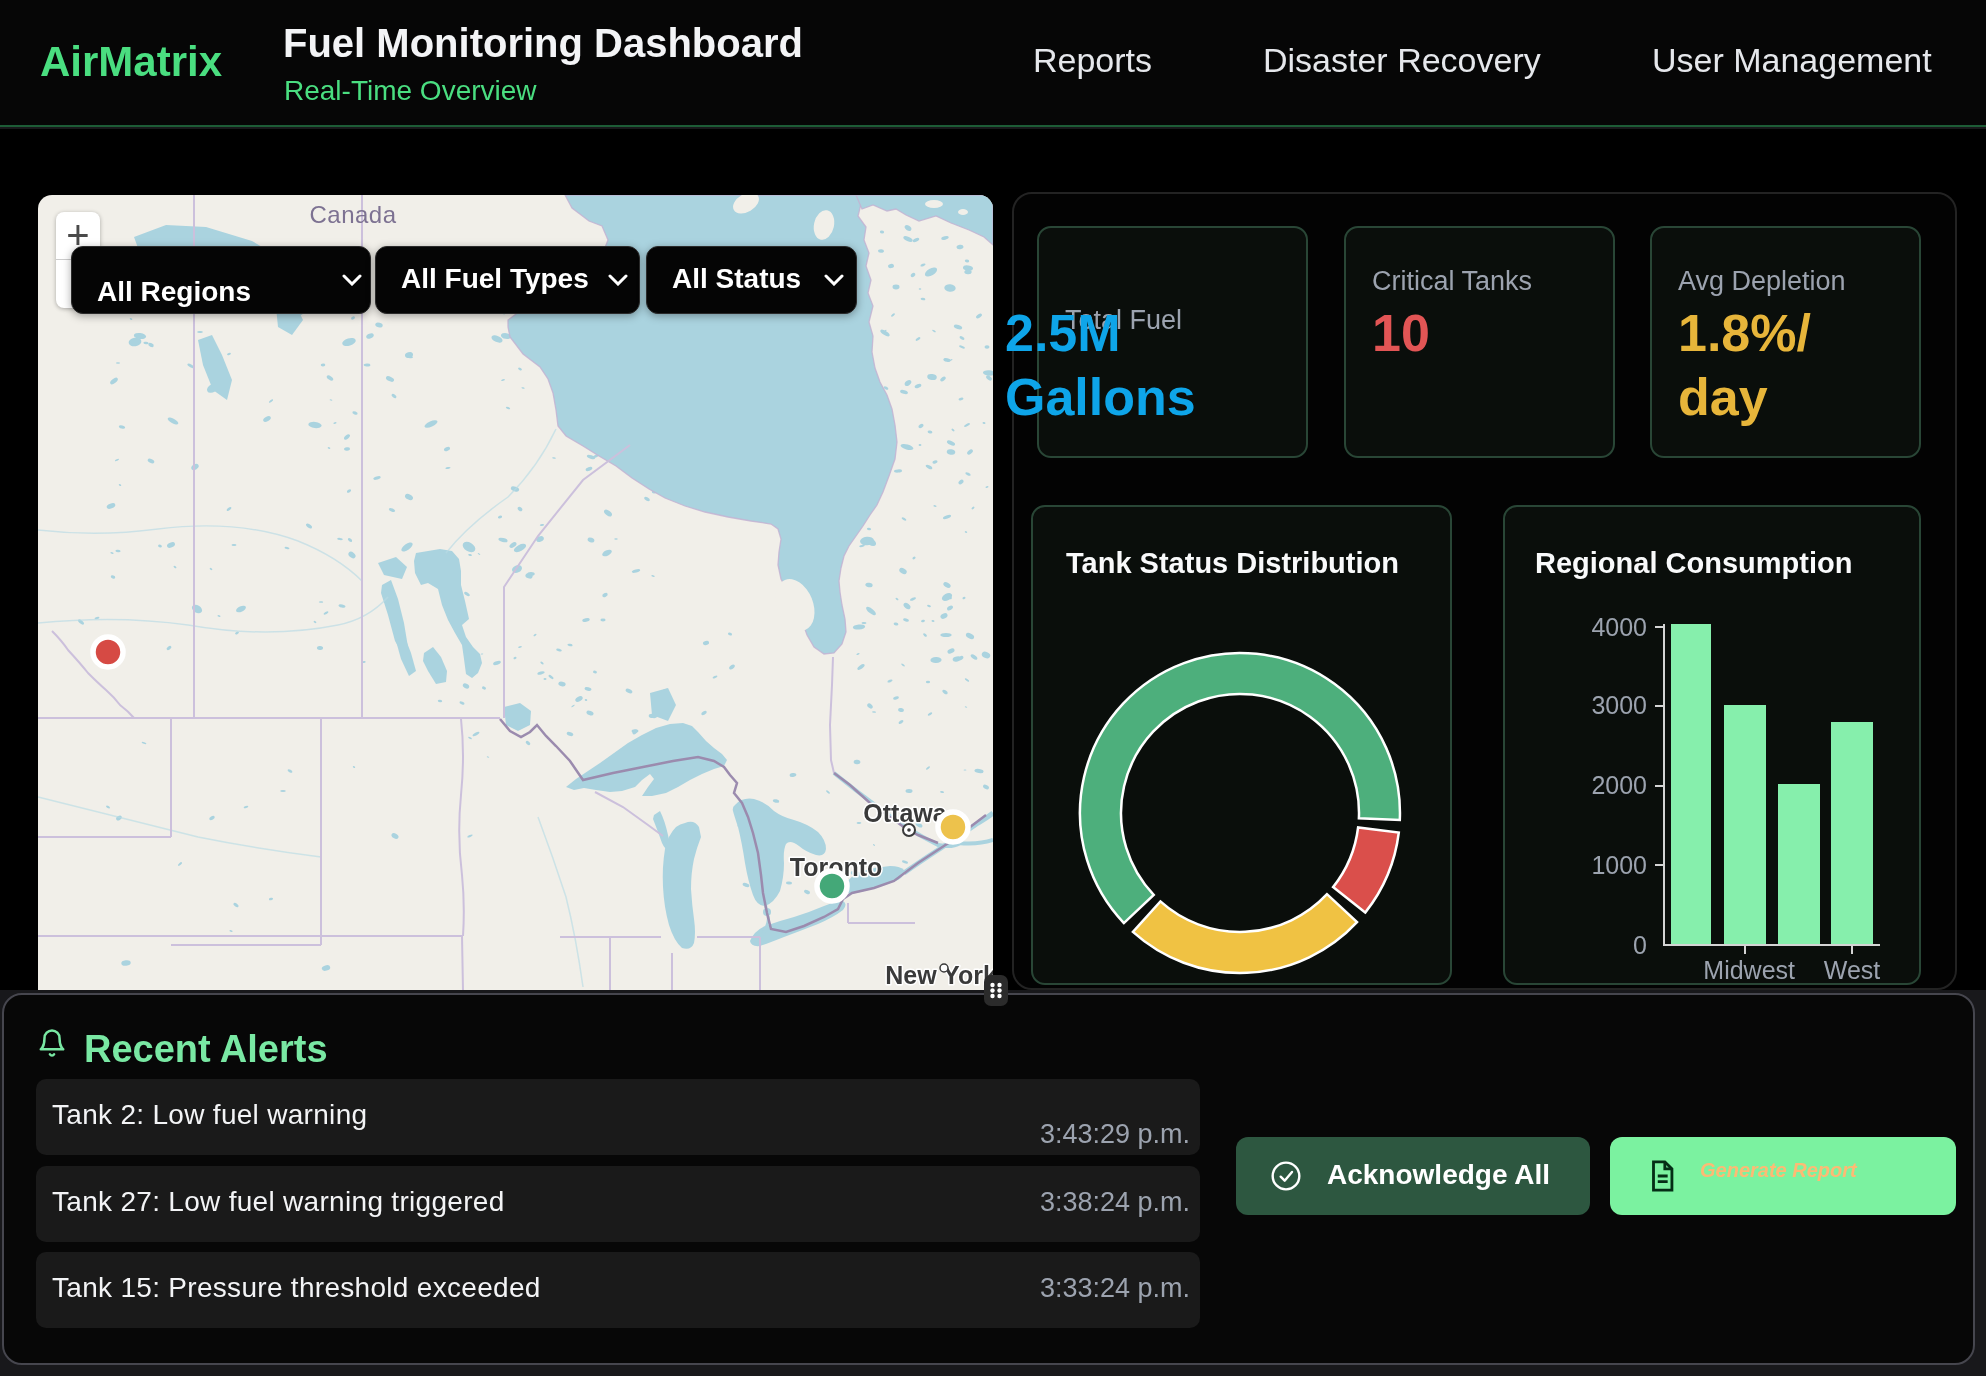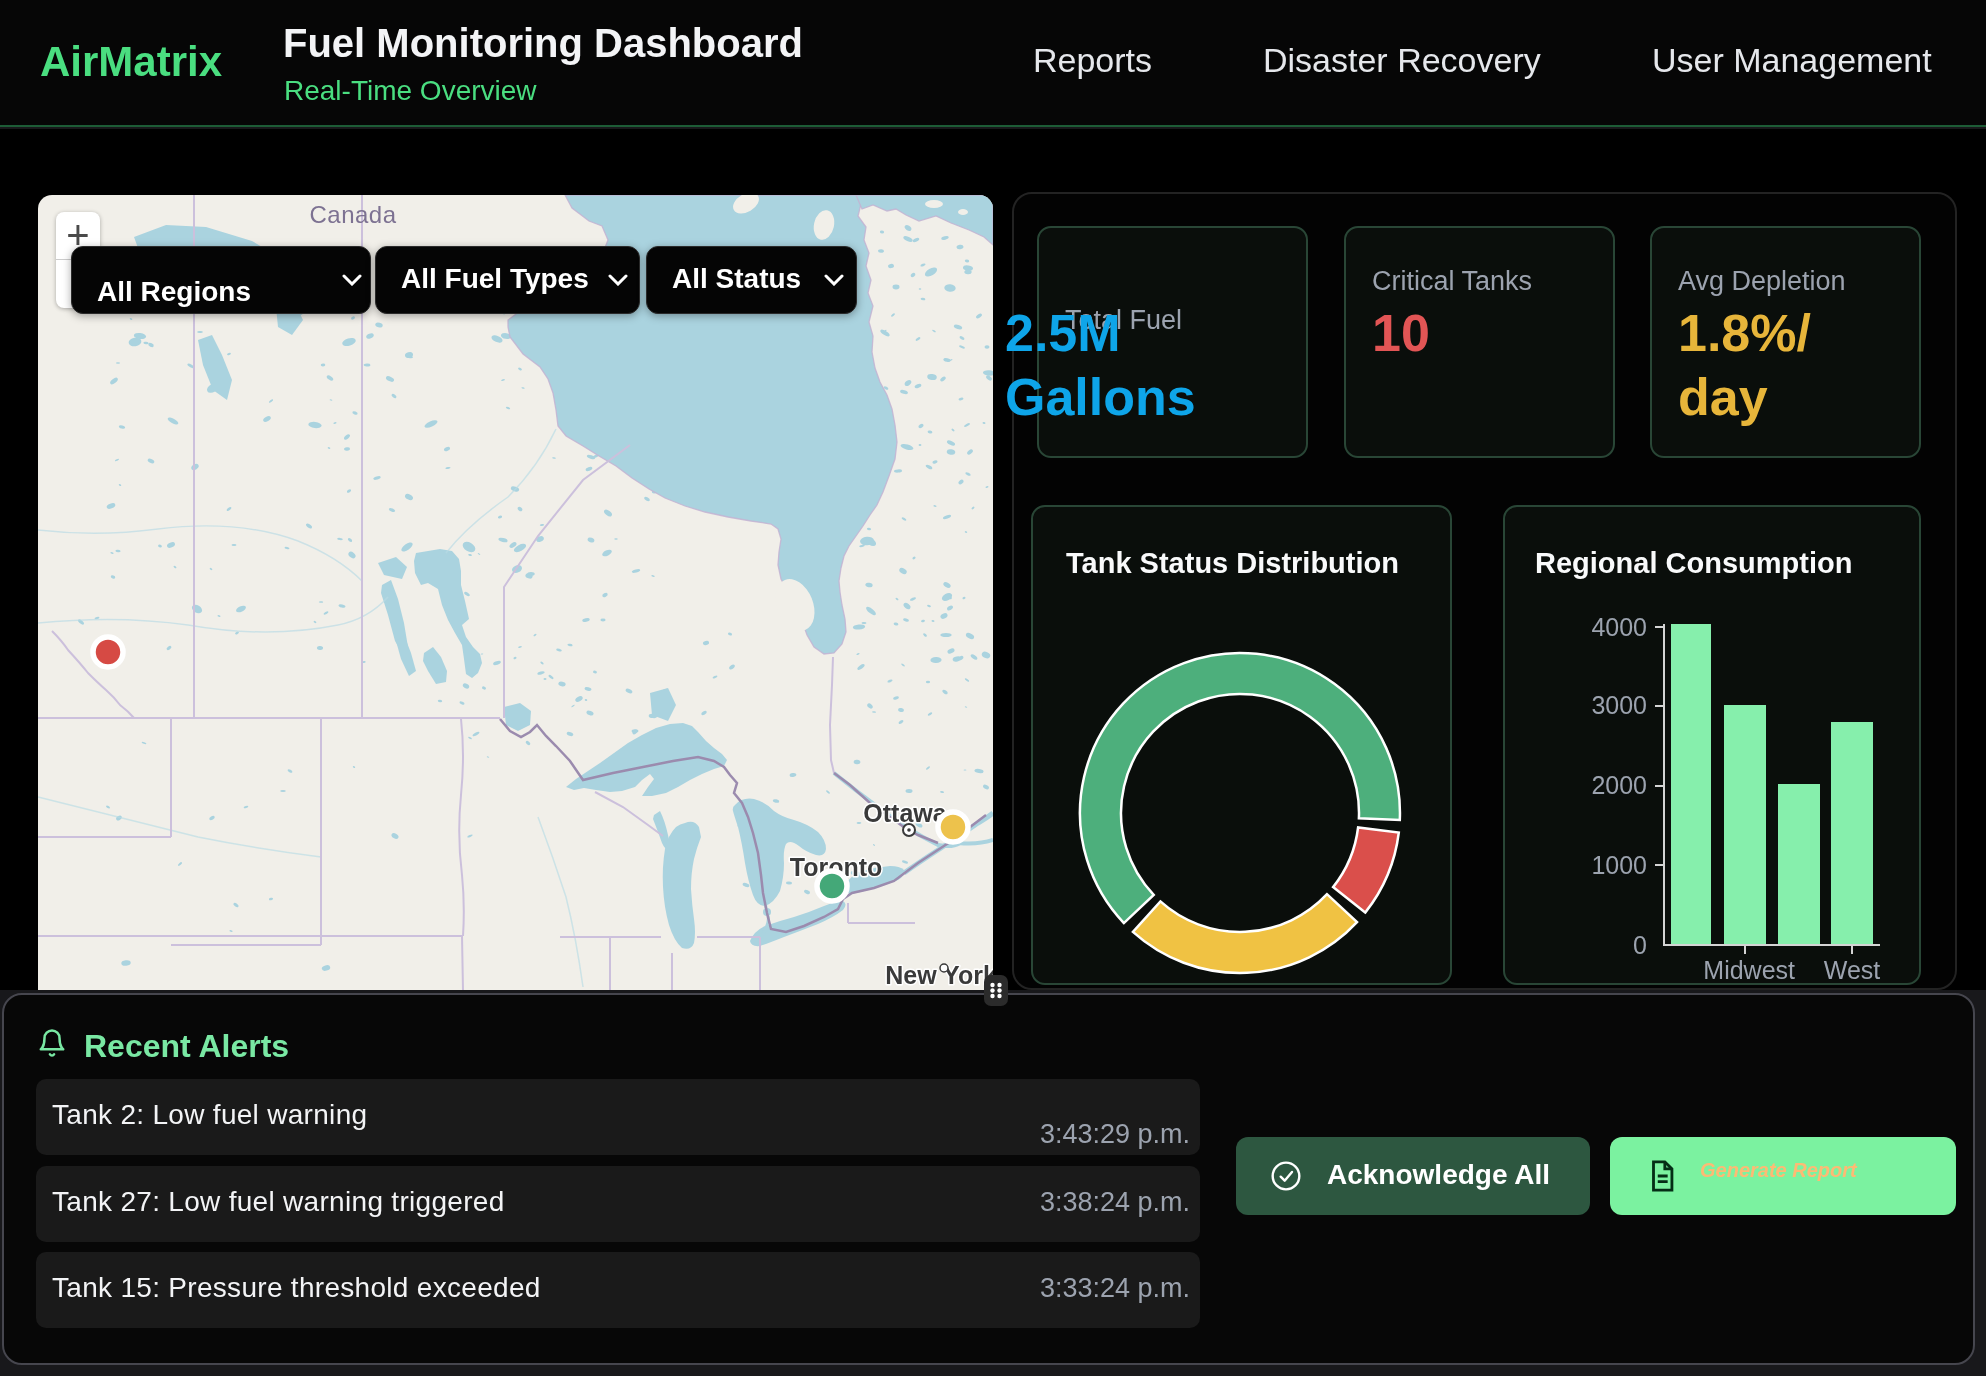--- a/index.html
+++ b/index.html
@@ -553,21 +553,21 @@
 <div class="abs" style="left:1744px;top:946px;width:2px;height:8px;background:#d4d4d4;"></div>
 <div class="abs" style="left:1851px;top:946px;width:2px;height:8px;background:#d4d4d4;"></div>
 <div class="abs" style="left:1695px;top:956px;width:100px;font-size:25px;color:#9ca3af;text-align:right;">Midwest</div>
 <div class="abs" style="left:1802px;top:956px;width:100px;font-size:25px;color:#9ca3af;text-align:center;">West</div>
 
 <div class="abs" style="left:2px;top:993px;width:1973px;height:372px;background:#070707;border:2px solid #46464e;border-radius:20px;"></div>
 <svg class="abs" style="left:37px;top:1026px;" width="30" height="34" viewBox="0 0 24 24">
     <path d="M6 8 a6 6 0 0 1 12 0 c0 7 3 9 3 9 H3 s3 -2 3 -9" fill="none" stroke="#79e8a3" stroke-width="2" stroke-linecap="round" stroke-linejoin="round"></path>
     <path d="M10.3 21 a1.94 1.94 0 0 0 3.4 0" fill="none" stroke="#79e8a3" stroke-width="2" stroke-linecap="round"></path>
   </svg>
-<div class="abs" style="left:84px;top:1028px;font-size:32px;font-weight:bold;color:#79e8a3;">Recent Alerts</div>
+<div class="abs" style="left:84px;top:1028px;font-size:38px;font-weight:bold;color:#79e8a3;">Recent Alerts</div>
 <div class="abs" style="left:36px;top:1079px;width:1164px;height:76px;background:#1a1a1a;border-radius:10px;"></div>
 <div class="abs" style="left:36px;top:1166px;width:1164px;height:76px;background:#1a1a1a;border-radius:10px;"></div>
 <div class="abs" style="left:36px;top:1252px;width:1164px;height:76px;background:#1a1a1a;border-radius:10px;"></div>
 <div class="abs" style="left:52px;top:1099px;font-size:28px;font-weight:500;color:#f3f4f6;letter-spacing:0.3px;">Tank 2: Low fuel warning</div>
 <div class="abs" style="left:52px;top:1186px;font-size:28px;font-weight:500;color:#f3f4f6;letter-spacing:0.3px;">Tank 27: Low fuel warning triggered</div>
 <div class="abs" style="left:52px;top:1272px;font-size:28px;font-weight:500;color:#f3f4f6;letter-spacing:0.3px;">Tank 15: Pressure threshold exceeded</div>
 <div class="abs" style="left:905px;top:1100px;width:285px;font-size:27px;color:#9ca3af;text-align:right;margin-top:19px;">3:43:29 p.m.</div>
 <div class="abs" style="left:905px;top:1187px;width:285px;font-size:27px;color:#9ca3af;text-align:right;">3:38:24 p.m.</div>
 <div class="abs" style="left:905px;top:1273px;width:285px;font-size:27px;color:#9ca3af;text-align:right;">3:33:24 p.m.</div>
 

